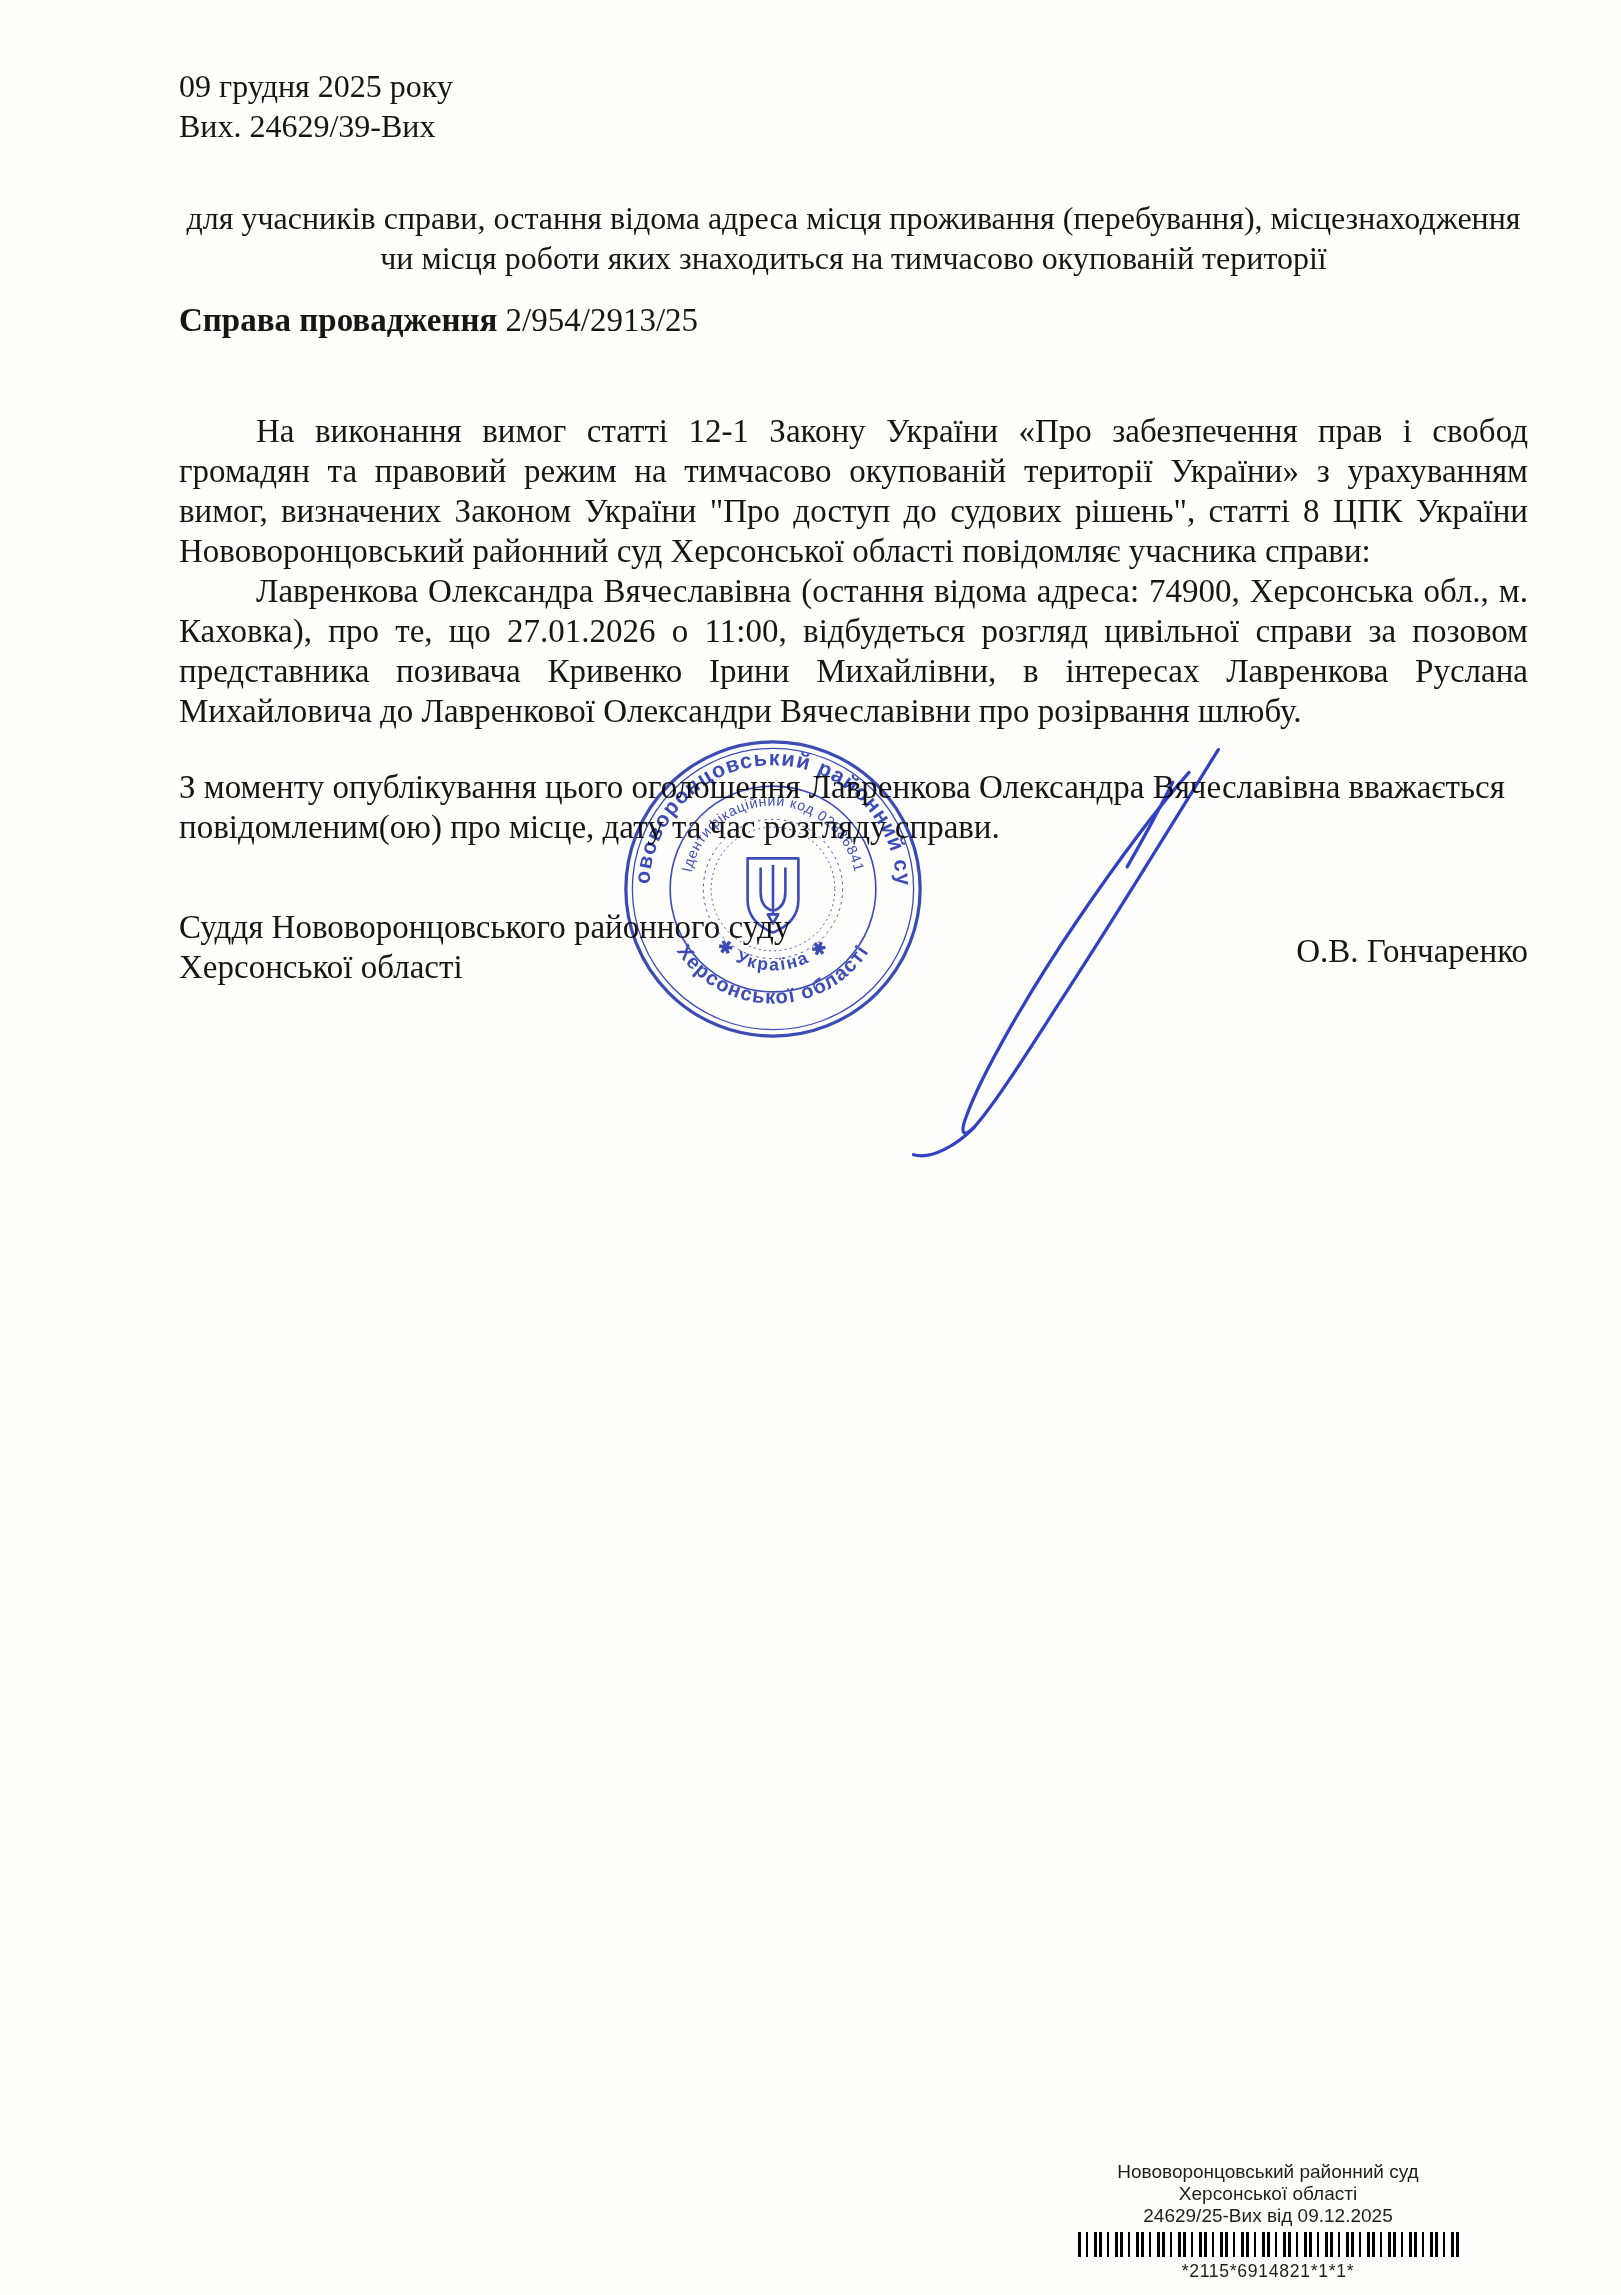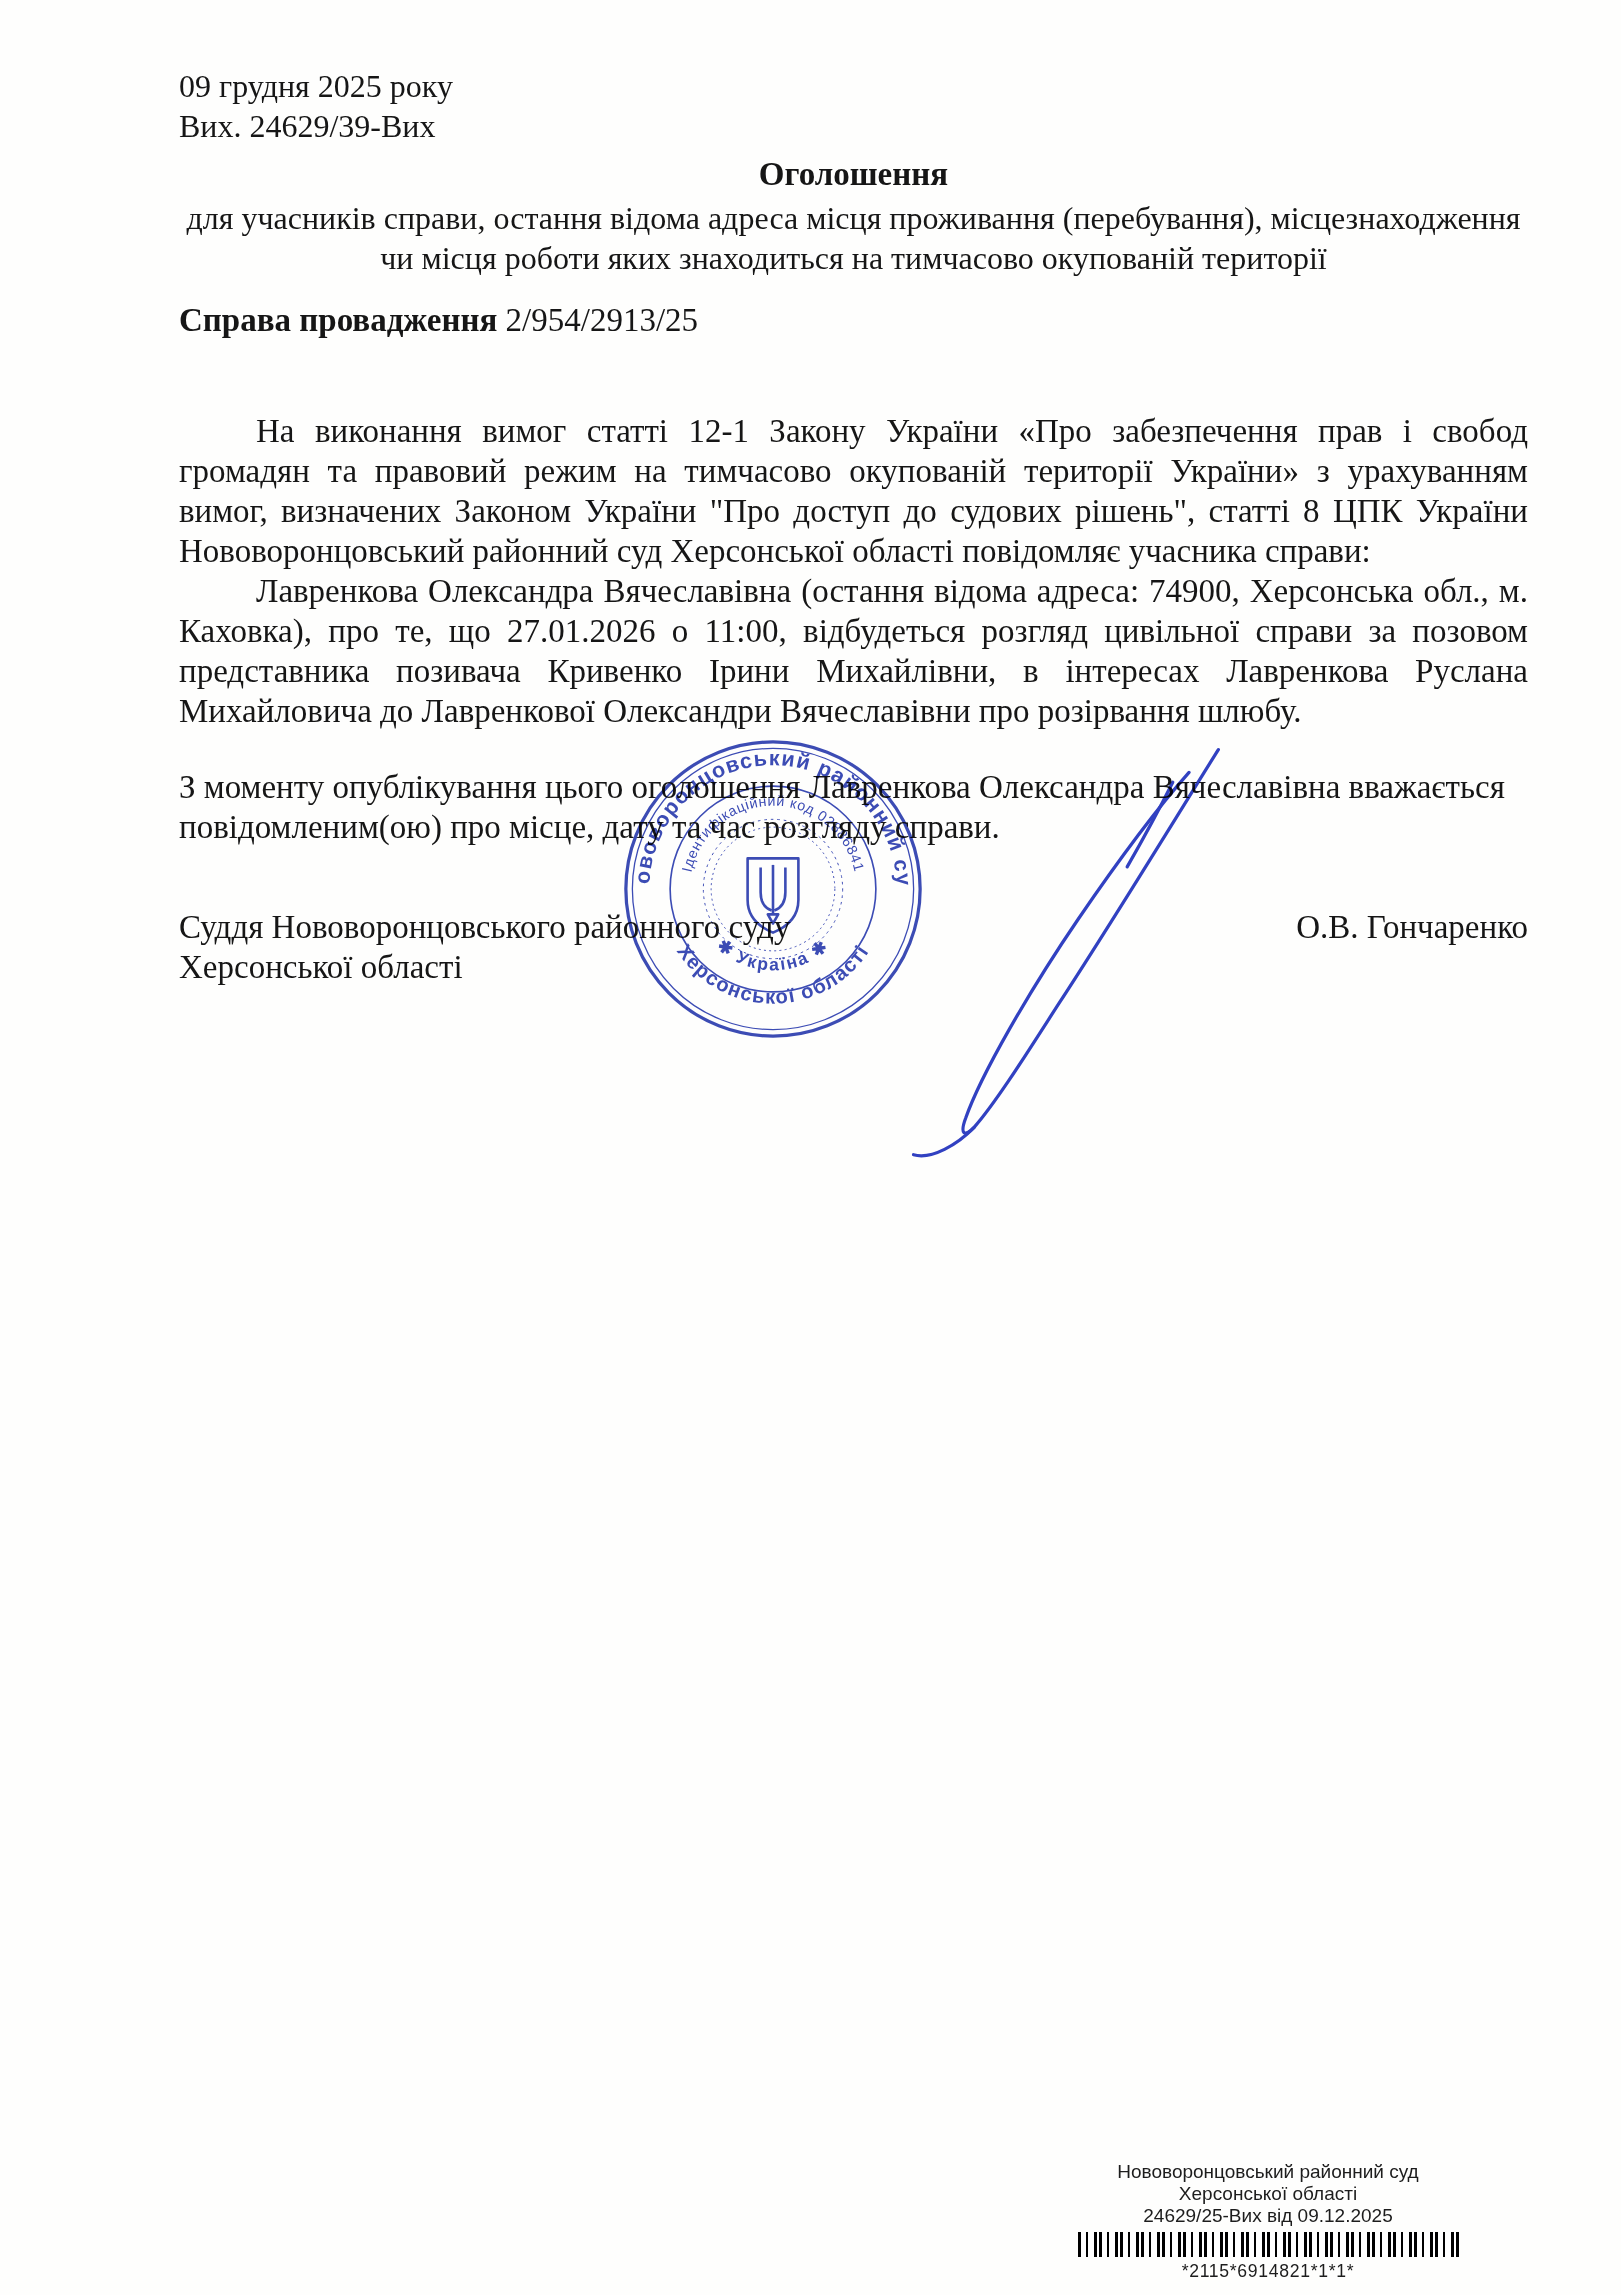--- a/index.html
+++ b/index.html
@@ -35,21 +35,21 @@
     left: 179px; top: 411px; width: 1349px;
     font-size: 33px; line-height: 40px;
   }
   .para { text-align: justify; text-indent: 77px; }
   .para3 { margin-top: 36px; text-align: left; text-indent: 0; }
   .sigrow {
     margin-top: 60px;
     display: flex; justify-content: space-between; align-items: flex-start;
   }
   .sig-left { max-width: 750px; }
-  .sig-right { white-space: nowrap; }
+  .sig-right { white-space: nowrap; margin-top: 24px; }
   .seal {
     left: 620px; top: 736px;
     mix-blend-mode: multiply; opacity: 0.92;
     pointer-events: none;
   }
   .signature {
     left: 834px; top: 704px;
     mix-blend-mode: multiply; opacity: 0.95;
     pointer-events: none;
   }
@@ -75,21 +75,20 @@
 </head>
 <body>
 
 <div class="page">
 
   <div class="abs head">
     <div>09 грудня 2025 року</div>
     <div>Вих. 24629/39-Вих</div>
   </div>
 
-  <div class="abs title">Оголошення</div>
 
   <div class="abs subtitle">для учасників справи, остання відома адреса місця проживання (перебування), місцезнаходження чи місця роботи яких знаходиться на тимчасово окупованій території</div>
 
   <div class="abs caseblock">
     <div><span class="b">Справа провадження</span>&nbsp;<span>2/954/2913/25</span></div>
   </div>
 
   <div class="abs bodyflow">
     <div class="para">На виконання вимог статті 12-1 Закону України «Про забезпечення прав і свобод громадян та правовий режим на тимчасово окупованій території України» з урахуванням вимог, визначених Законом України "Про доступ до судових рішень", статті 8 ЦПК України Нововоронцовський районний суд Херсонської області повідомляє учасника справи:</div>
     <div class="para">Лавренкова Олександра  Вячеславівна (остання відома адреса: 74900, Херсонська обл., м. Каховка), про те, що  27.01.2026 о 11:00, відбудеться розгляд цивільної справи за позовом представника позивача Кривенко Ірини Михайлівни, в інтересах Лавренкова Руслана Михайловича до Лавренкової Олександри Вячеславівни про розірвання шлюбу.</div>

